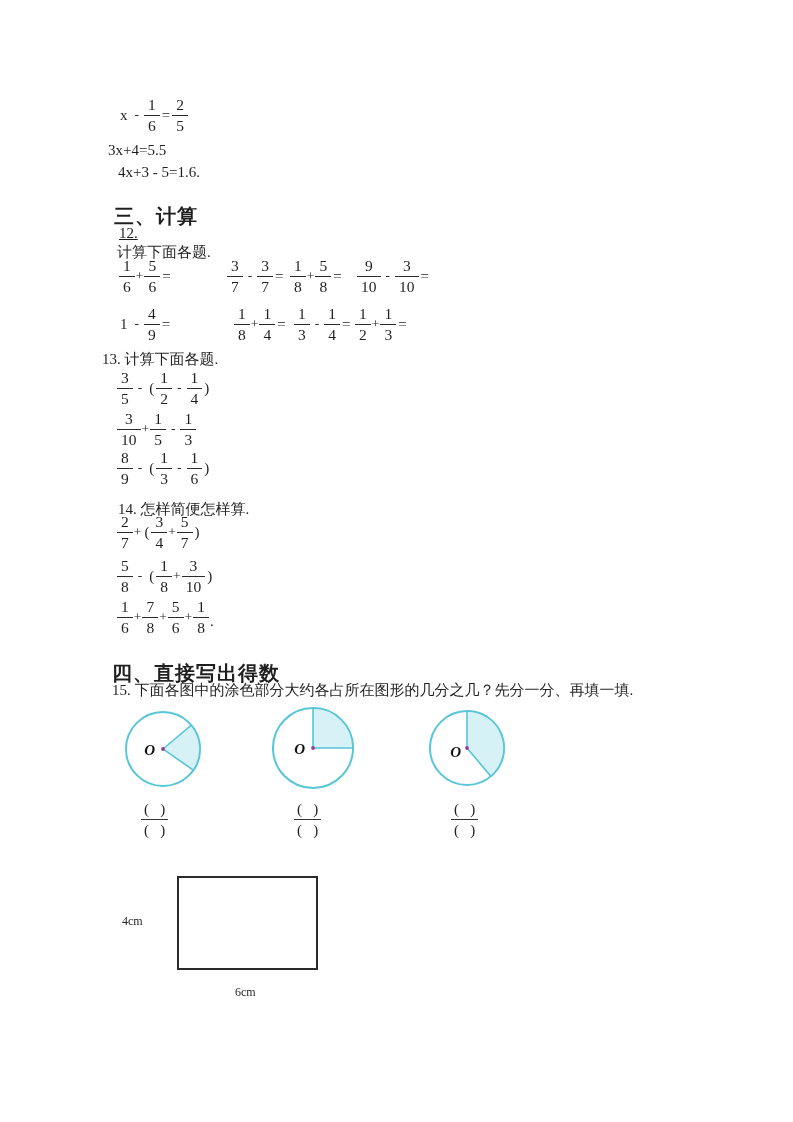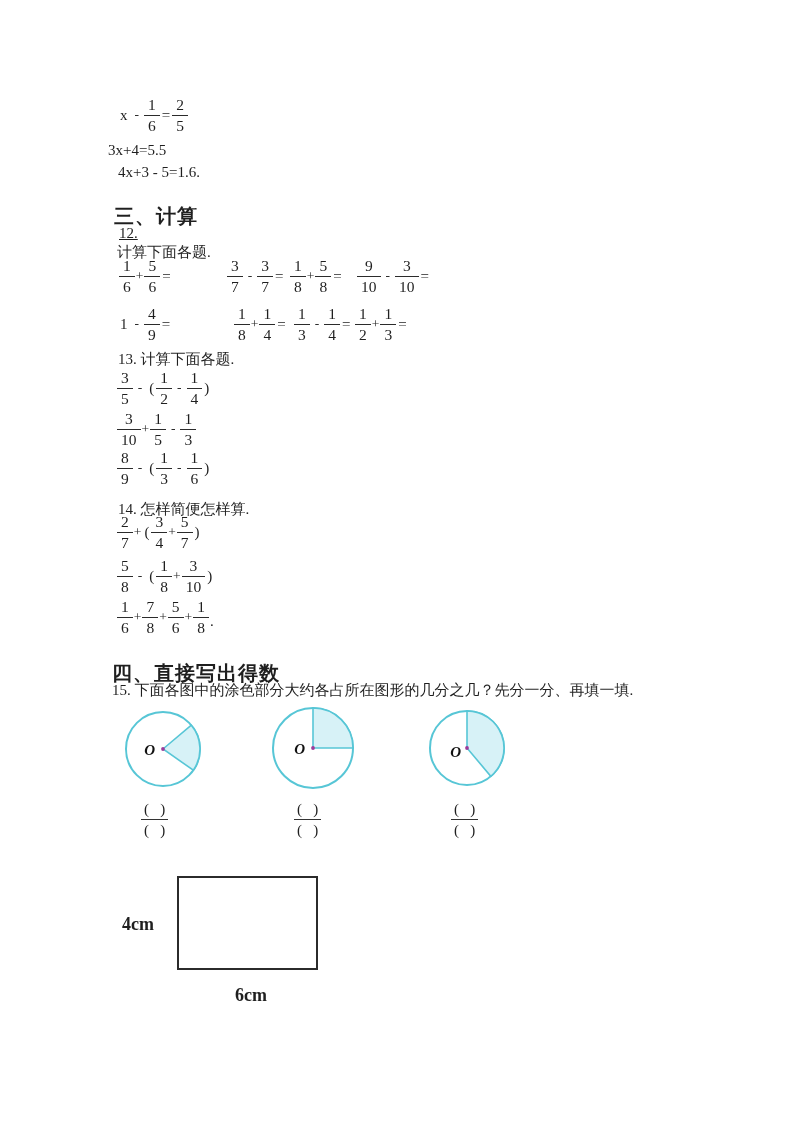--- a/index.html
+++ b/index.html
@@ -22,21 +22,21 @@
   .op.minus{margin:0 5px;}
   .figure-svg{position:absolute;}
   .circ{fill:none;stroke-width:2;}
   .sector{stroke-width:1.6;}
   .olabel{font-style:italic;font-weight:bold;font-size:15px;fill:#111;
     font-family:"Liberation Serif","DejaVu Serif",serif;}
   .blank{position:absolute;text-align:center;font-size:15px;line-height:1.2;}
   .blank .bnum{display:block;padding:0 3px 1px;}
   .blank .bden{display:block;border-top:1.3px solid #333;padding:1px 3px 0;}
   .rect-figure{position:absolute;border:2px solid #2b2b2b;background:#fff;box-sizing:border-box;}
-  .dim-label{position:absolute;font-size:18px;white-space:nowrap;font-weight:bold;}
+  .dim-label{position:absolute;font-size:12px;white-space:nowrap;}
 </style>
 </head>
 <body>
 
 <div class="page">
 
   <div class="math-line" style="left:118px;top:95px;">
       <span class="mtext">x</span>
       <span class="op minus">-</span>
       <span class="frac">
@@ -144,21 +144,21 @@
         <span class="den">2</span>
       </span>
       <span class="op plus">+</span>
       <span class="frac">
         <span class="num">1</span>
         <span class="den">3</span>
       </span>
       <span class="mtext">=</span>
     </div>
 
-  <div class="item-label" style="left:118px;top:350px;">13.&nbsp;计算下面各题.</div>
+  <div class="item-label" style="left:102px;top:350px;">13.&nbsp;计算下面各题.</div>
   <div class="math-line" style="left:117px;top:368px;">
       <span class="frac">
         <span class="num">3</span>
         <span class="den">5</span>
       </span>
       <span class="op minus">-</span>
       <span class="mtext">(</span>
       <span class="frac">
         <span class="num">1</span>
         <span class="den">2</span>

